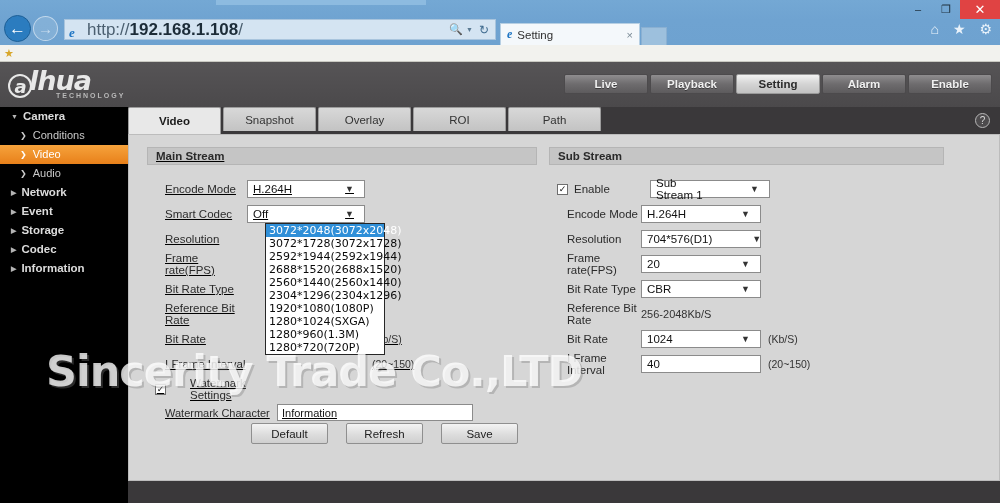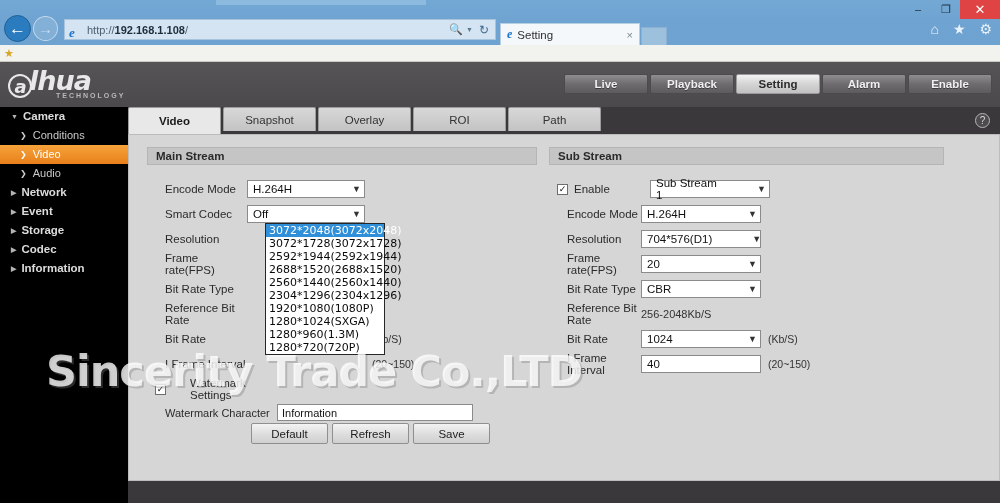--- a/index.html
+++ b/index.html
@@ -48,21 +48,21 @@
     display: flex; align-items: center; padding: 0 4px;
   }
   #ie-favicon {
     width: 14px; height: 14px; margin-right: 4px; position: relative; flex: 0 0 auto;
   }
   #ie-favicon .ie-e {
     font-size: 13px; color: #1f76c4; font-style: italic; font-weight: bold;
     line-height: 13px; font-family: "Liberation Serif", serif;
   }
   #url-text {
-    font-size: 11px; color: #4b5f70; white-space: nowrap; flex: 1 1 auto;
+    font-size: 17px; color: #4b5f70; white-space: nowrap; flex: 1 1 auto;
     overflow: hidden;
   }
   #url-text b { color: #1c2c38; font-weight: bold; }
   #addr-search-icon { font-size: 11px; color: #4d6b86; margin: 0 3px; }
   #addr-caret { font-size: 7px; color: #5a7a93; margin-right: 6px; }
   #addr-refresh { font-size: 12px; color: #3e6party; color:#3e6a8e; margin-right: 2px; }
 
   
   #tabstrip { position: absolute; left: 500px; top: 19px; height: 26px; display: flex; align-items: flex-end; }
   #tab-setting {
@@ -170,38 +170,38 @@
     border-radius: 50%; border: 1px solid #b7b7b7; color: #d9d9d9;
     font-size: 10px; display: flex; align-items: center; justify-content: center;
     background: #4d4b4d;
   }
   #panel {
     position: absolute; left: 0; top: 27px; width: 872px; height: 347px;
     background: #d6d6d6; border: 1px solid #bcbcbc;
   }
 
   .col { position: absolute; top: 12px; }
-  #col-main { left: 18px; width: 390px; }
+  #col-main { left: 18px; width: 390px; text-decoration: underline; }
   #col-sub { left: 420px; width: 395px; }
   .section-hd {
     height: 18px; background: #c5c5c5; border: 1px solid #b5b5b5;
     display: flex; align-items: center; padding-left: 8px;
     font-size: 11.5px; font-weight: bold; color: #2a2a2a;
   }
 
   .frm { margin-top: 14px; position: relative; }
   .row { height: 20px; display: flex; align-items: center; margin-bottom: 5px; position: relative; }
   .row .lbl { font-size: 11.5px; color: #2b2b2b; }
   #col-main .row .lbl { width: 100px; padding-left: 18px; }
   #col-sub .row .lbl { width: 92px; padding-left: 18px; }
 
   .sel {
     height: 18px; background: #fff; border: 1px solid #8b8b8b;
     display: flex; align-items: center; justify-content: space-between;
-    padding: 0 3px 0 5px; font-size: 11.5px; color: #111;
+    padding: 0 10px 0 5px; font-size: 11.5px; color: #111;
   }
   .sel .chevd { font-size: 9px; color: #333; }
   .txt {
     height: 18px; background: #fff; border: 1px solid #8b8b8b;
     display: flex; align-items: center; padding-left: 5px; font-size: 11.5px; color: #111;
   }
   .suffix { font-size: 10.5px; color: #333; margin-left: 7px; }
   .plainval { font-size: 11px; color: #333; }
 
   .w-main { width: 118px; }
@@ -232,21 +232,21 @@
   
   #wm-row { margin-top: 4px; padding-left: 18px; display: flex; align-items: center; }
   #wm-row .lbl2 { font-size: 11px; color: #2b2b2b; width: 112px; }
   #wm-input {
     width: 196px; height: 17px; background: #fff; border: 1px solid #8b8b8b;
     font-size: 11px; color: #111; display: flex; align-items: center; padding-left: 4px;
   }
 
   
   #actions {
-    position: absolute; left: 122px; top: 288px; display: flex; gap: 4px;
+    position: absolute; left: 122px; top: 288px; display: flex; gap: 18px;
   }
   .act-btn {
     width: 77px; height: 21px;
     background: linear-gradient(to bottom, #f3f3f3 0%, #dddddd 55%, #cfcfcf 100%);
     border: 1px solid #8f8f8f; border-radius: 2px;
     font-size: 11.5px; color: #222;
     display: flex; align-items: center; justify-content: center;
   }
 
   

